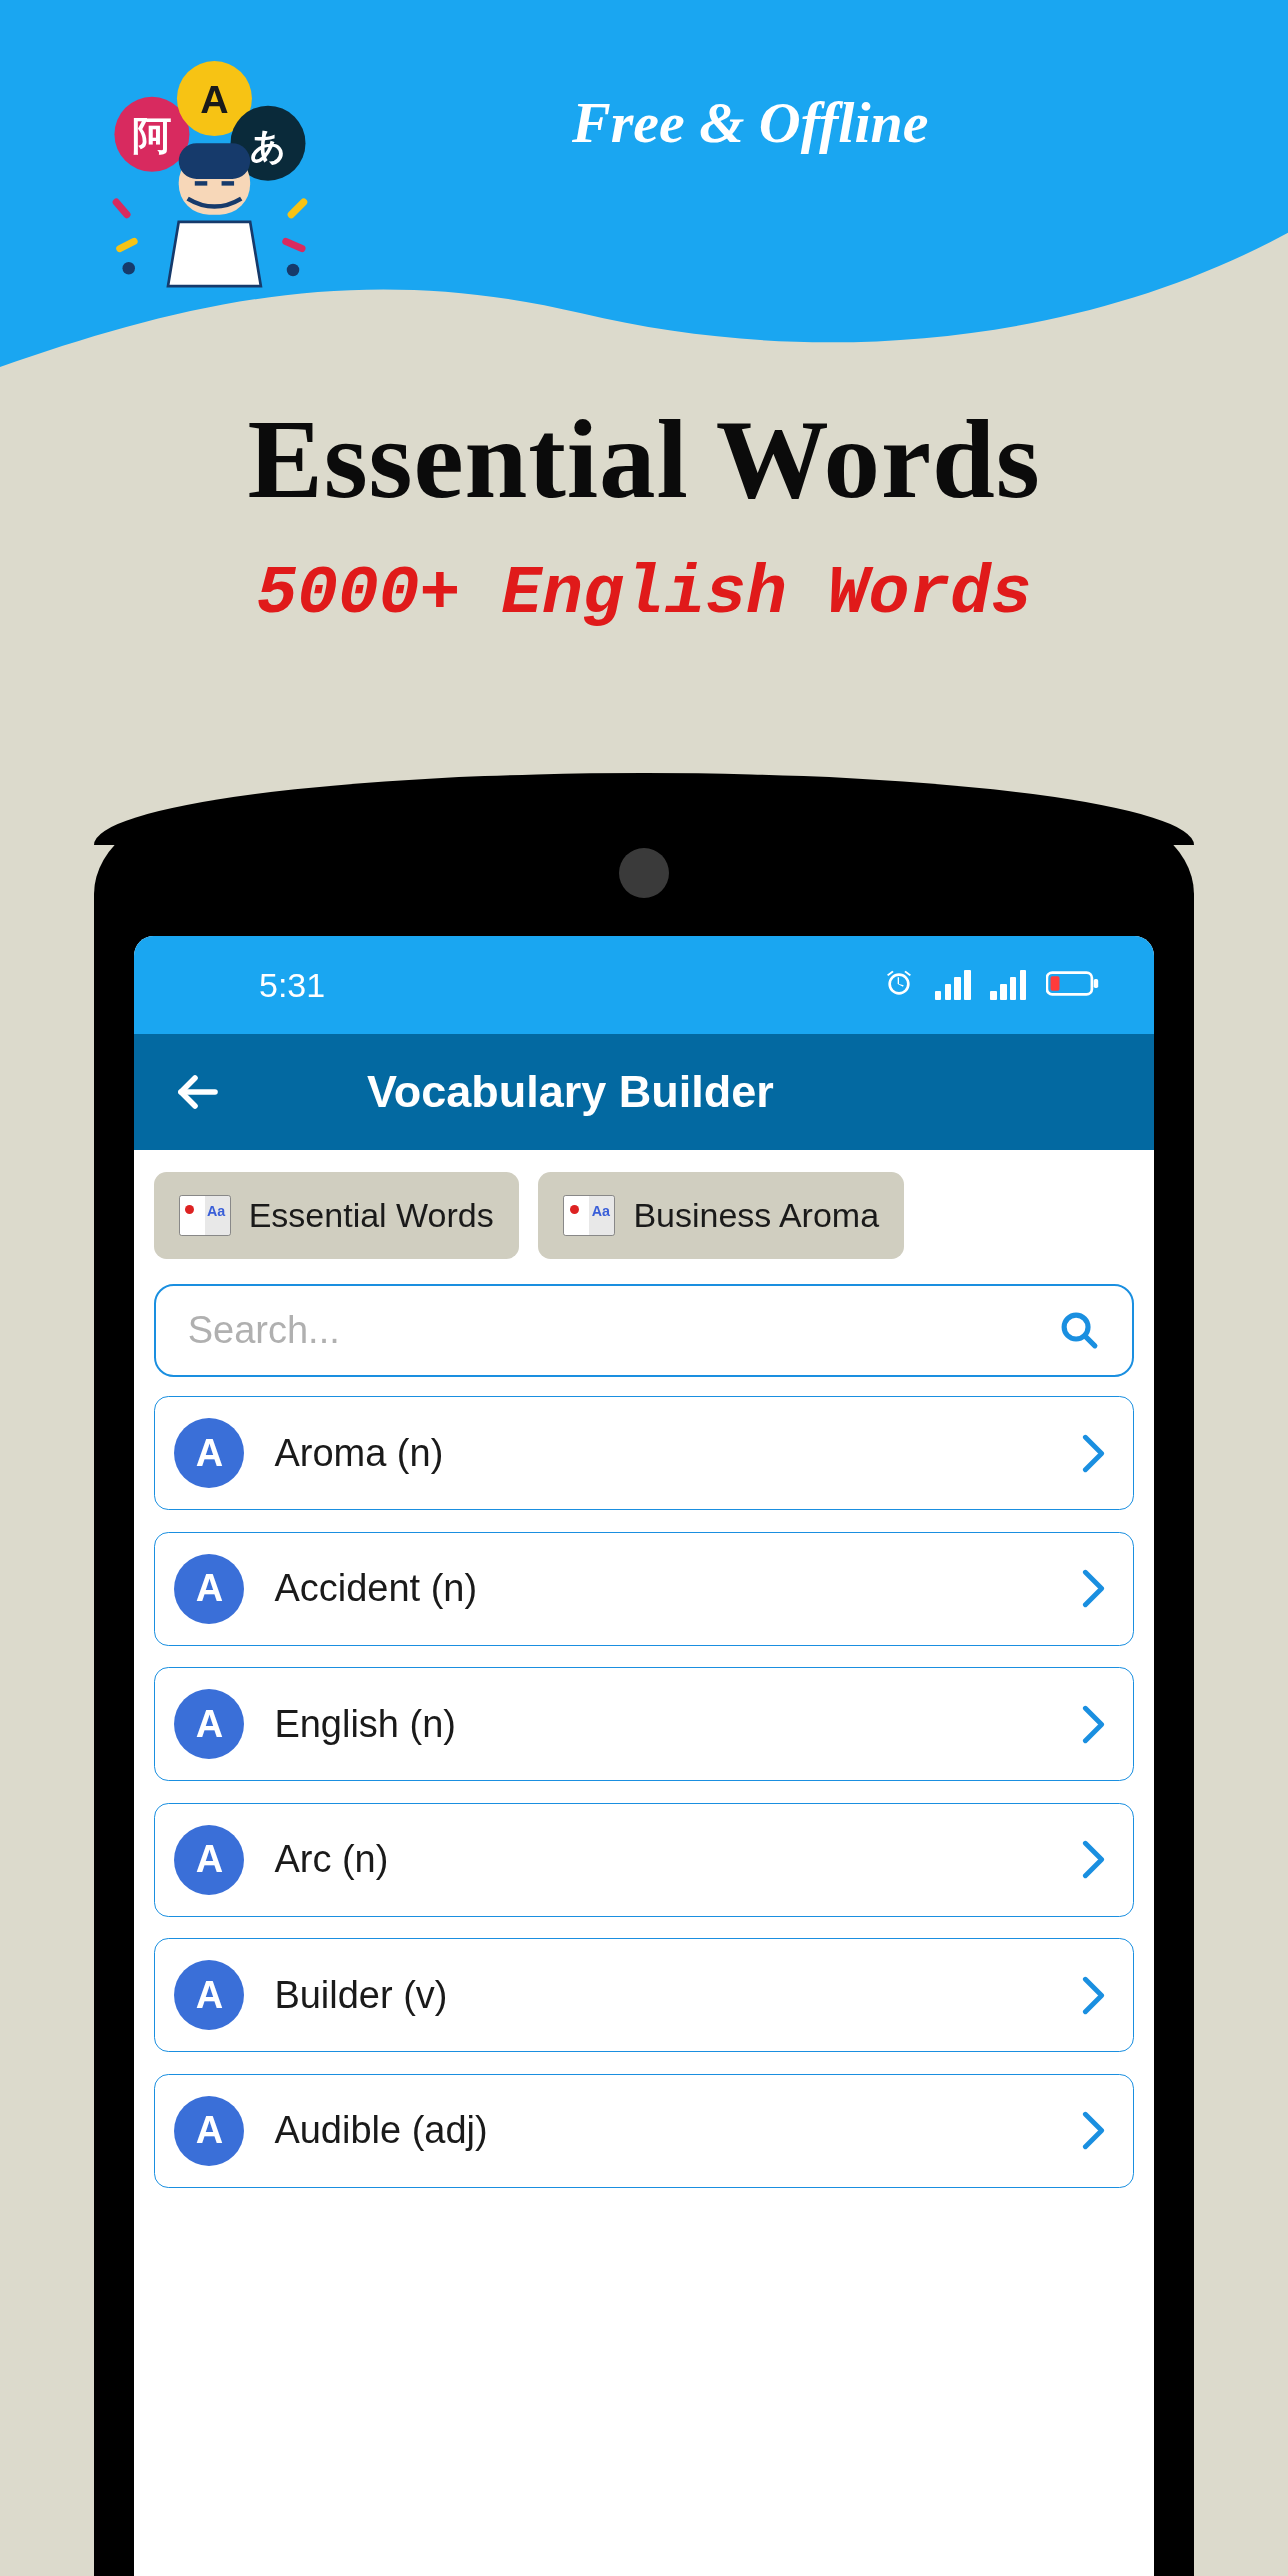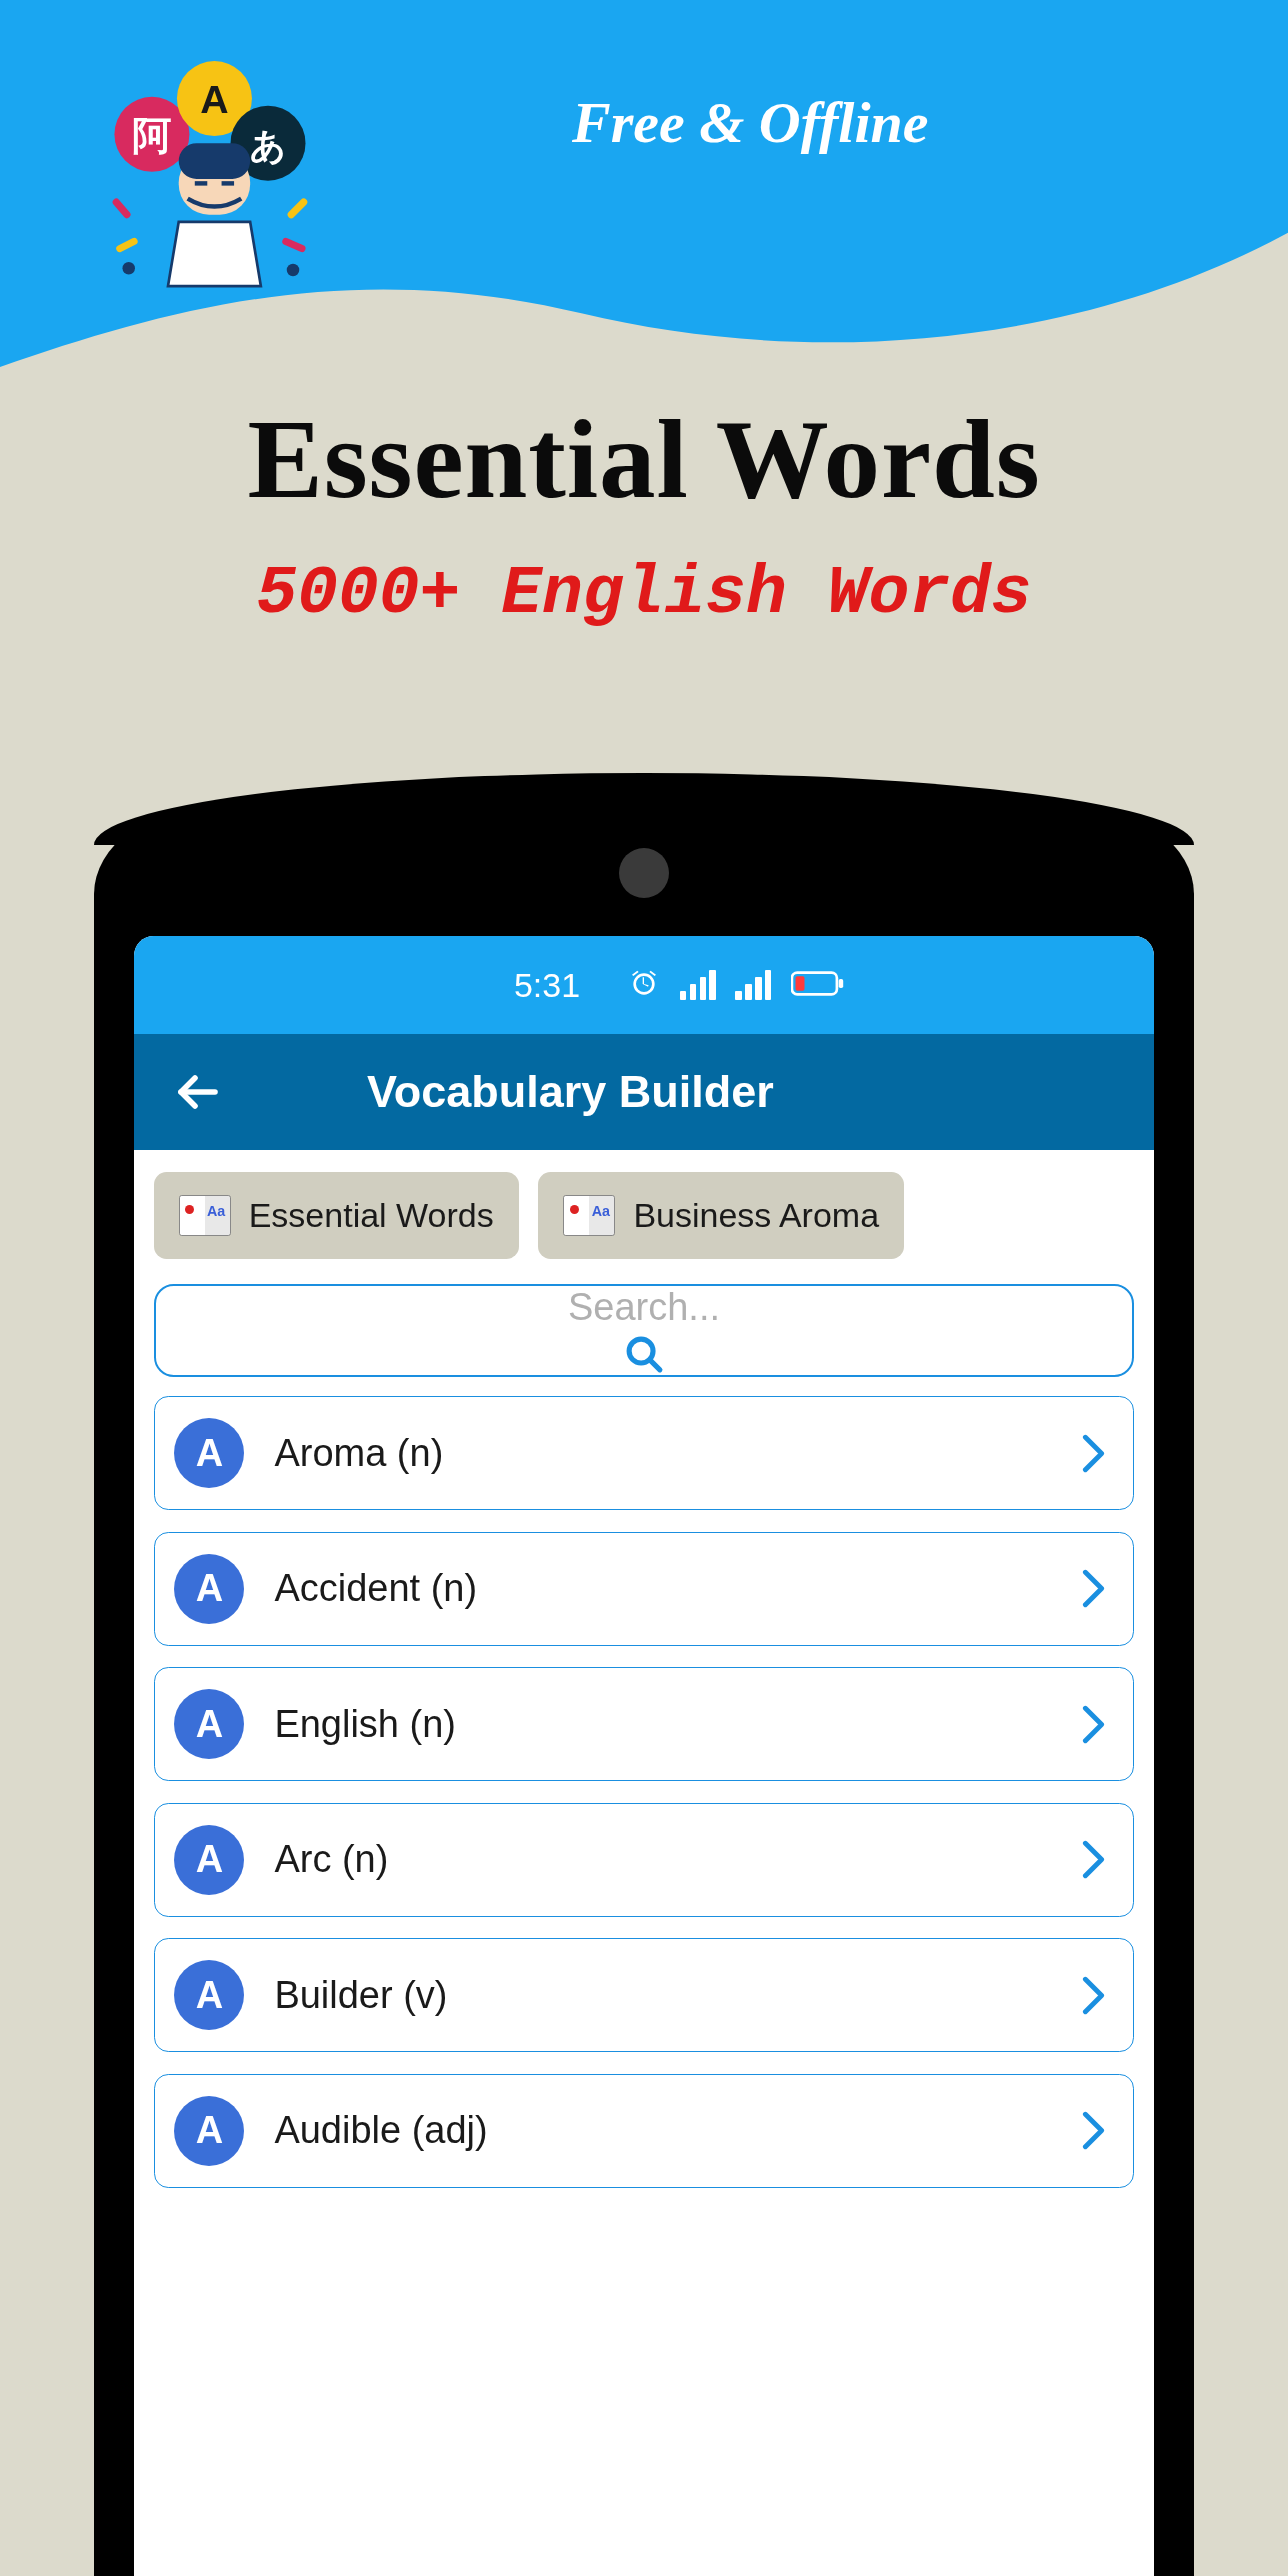--- a/index.html
+++ b/index.html
@@ -96,21 +96,21 @@
       height: 1646px;
       background: white;
       border-radius: 19.7px 19.7px 0 0;
       overflow: hidden;
     }
     .status-bar {
       background: #1aa6f1;
       height: 98px;
       display: flex;
       align-items: center;
-      justify-content: center;
+      justify-content: space-between;
       padding: 0 54px 0 125px;
       color: white;
       gap: 48px;
     }
     .status-time { font-size: 34px; font-weight: 500; }
     .status-icons { display: flex; align-items: center; gap: 19.7px; }
     .app-bar {
       background: #0369a1;
       height: 116px;
       display: flex;
@@ -172,21 +172,20 @@
     }
     .search-row {
       margin: 3.6px 19.7px 19.7px;
       border: 2.7px solid #1a8fe0;
       border-radius: 19.7px;
       height: 93px;
       display: flex;
       align-items: center;
       padding: 0 32px;
       justify-content: space-between;
-      flex-direction: column;
     }
     .search-placeholder {
       color: #b0b0b0;
       font-size: 38px;
     }
     .search-glass svg { display: block; }
     .word-list { padding: 0 19.7px; }
     .word-item {
       border: 1.8px solid #1a8fe0;
       border-radius: 14.3px;

